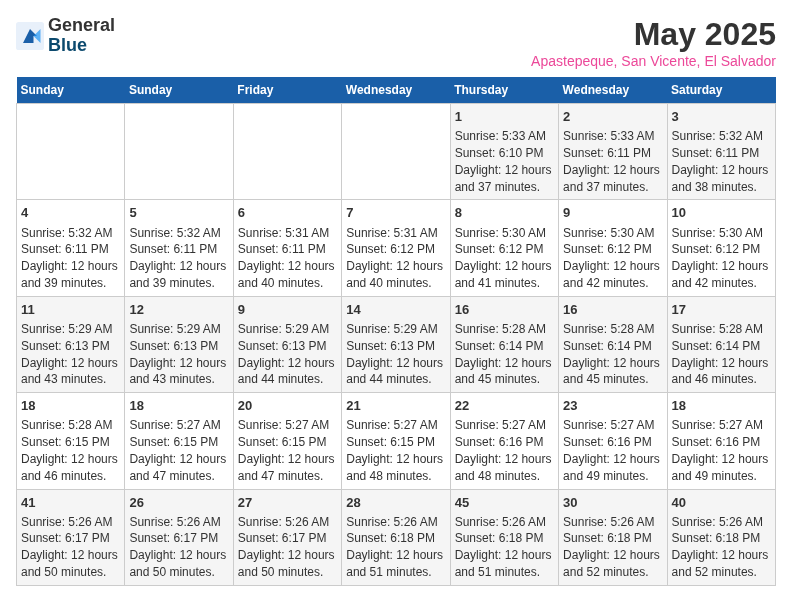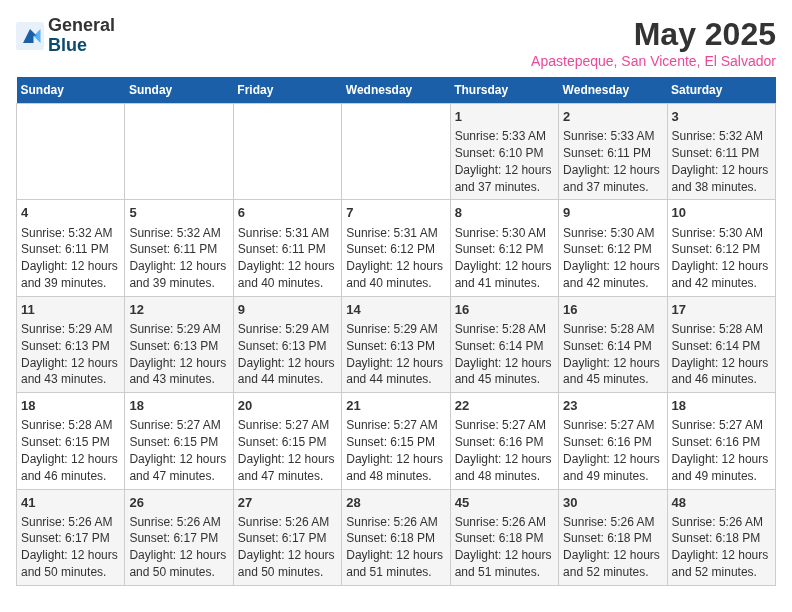--- a/index.html
+++ b/index.html
@@ -340,21 +340,21 @@
 and 51 minutes.</div>
         </td>
         <td>
           <div class="day-num">30</div>
           <div class="day-info" style="white-space: pre-line;">Sunrise: 5:26 AM
 Sunset: 6:18 PM
 Daylight: 12 hours
 and 52 minutes.</div>
         </td>
         <td>
-          <div class="day-num">48</div>
+          <div class="day-num">40</div>
           <div class="day-info" style="white-space: pre-line;">Sunrise: 5:26 AM
 Sunset: 6:18 PM
 Daylight: 12 hours
 and 52 minutes.</div>
         </td>
       </tr>
     </tbody>
 </table>
 
 </body></html>

